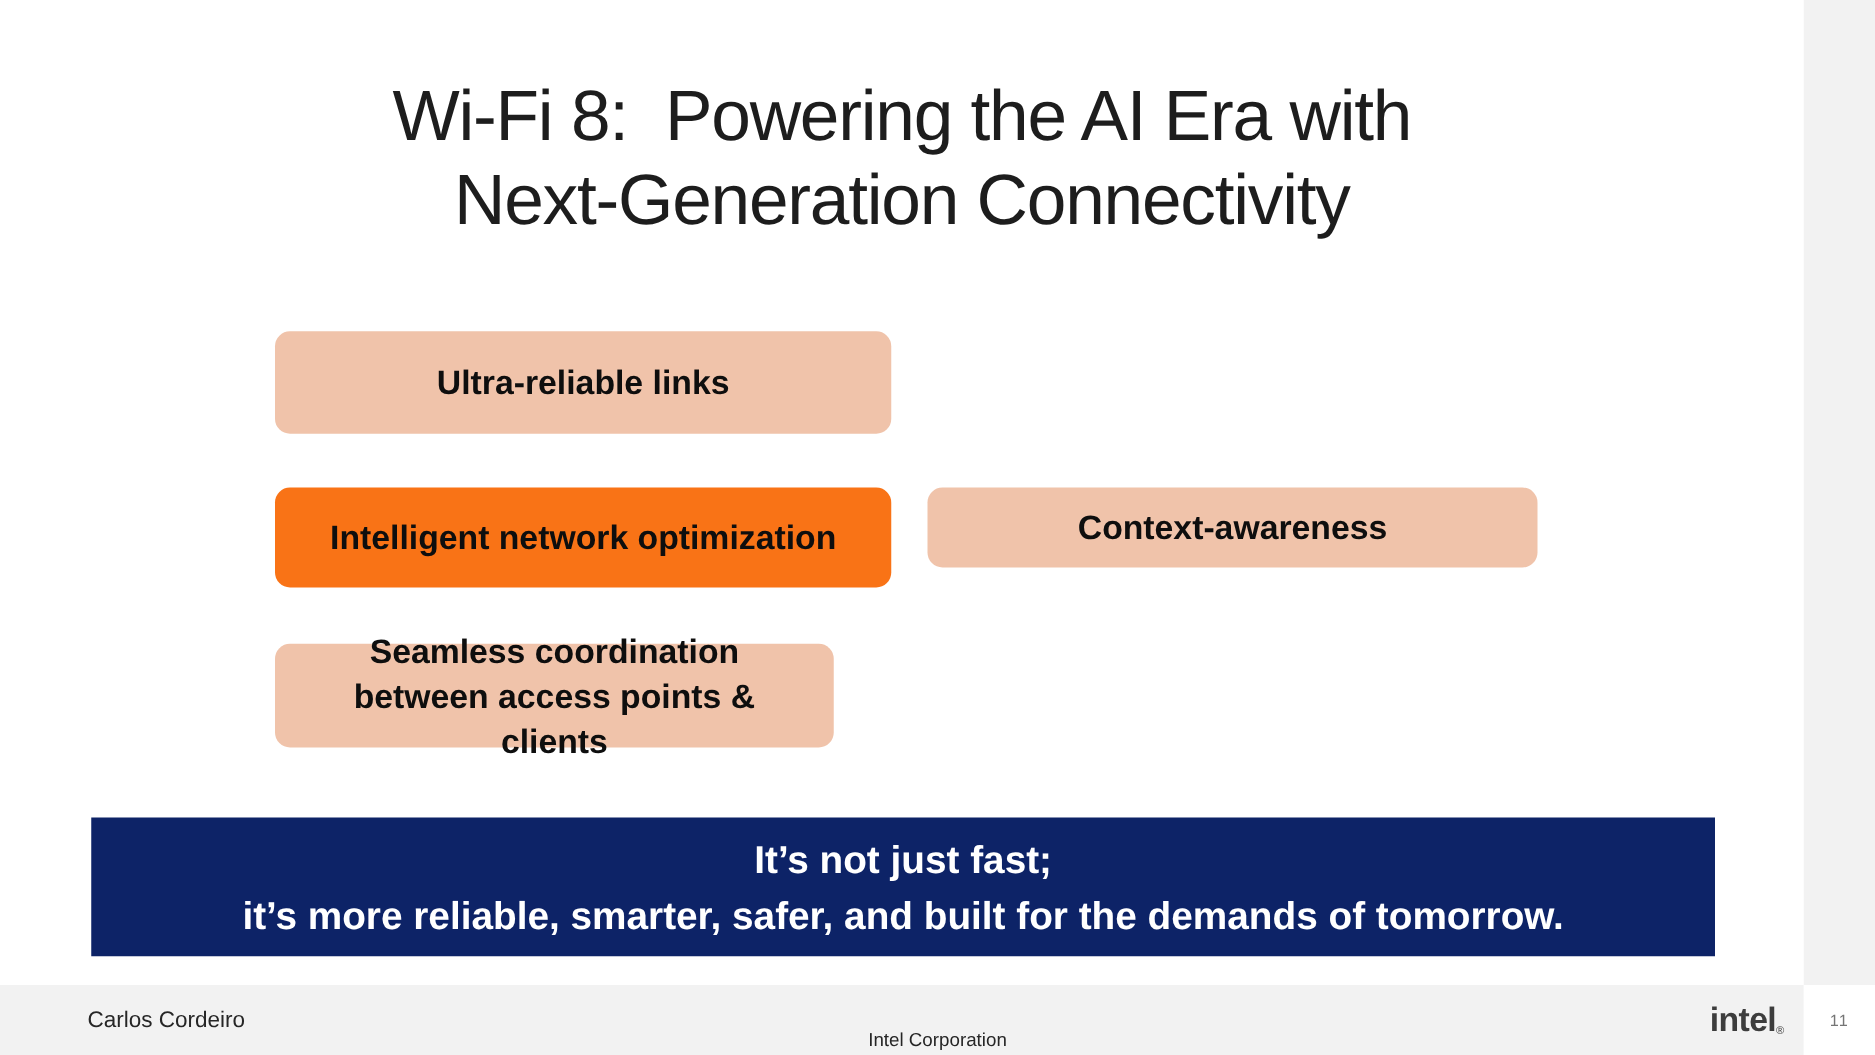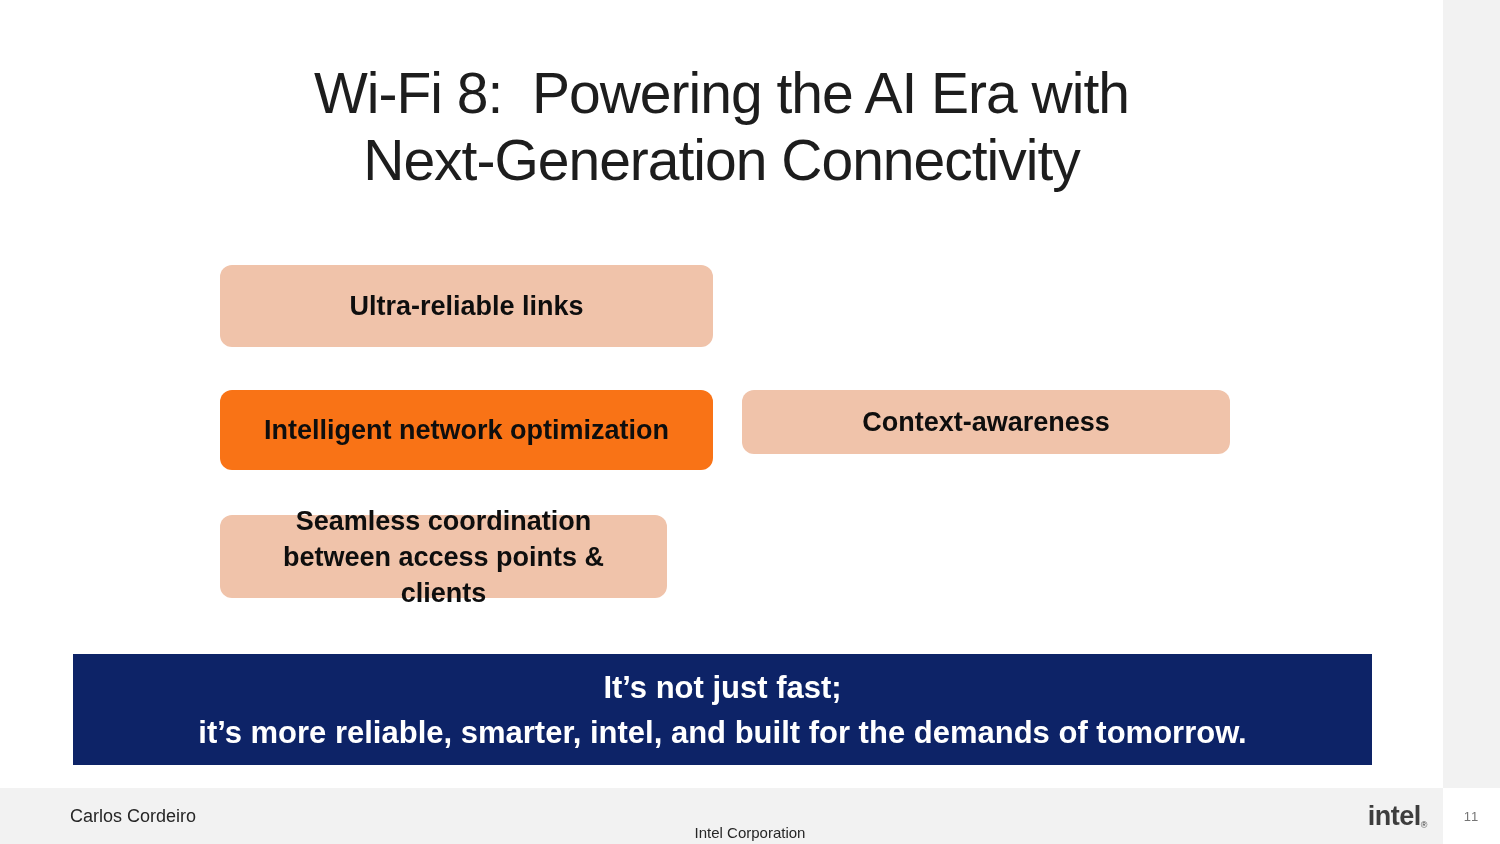--- a/index.html
+++ b/index.html
@@ -144,21 +144,21 @@
   </div>
   <div class="feature-box fb4" style="background-color: rgb(240, 195, 170);">
     <span>Context-awareness</span>
   </div>
   <div class="feature-box fb5" style="background-color: rgb(240, 195, 170);">
     <span>Seamless coordination between access points &amp; clients</span>
   </div>
 
   <div class="banner" style="background-color: rgb(13, 35, 103);">
     <span>It’s not just fast;</span>
-    <span>it’s more reliable, smarter, intel, and built for the demands of tomorrow.</span>
+    <span>it’s more reliable, smarter, safer, and built for the demands of tomorrow.</span>
   </div>
 
 </div>
 
 <div class="right-strip"></div>
 
 <div class="footer" style="background-color: rgb(242, 242, 242);">
   <span class="footer-author">Carlos Cordeiro</span>
   <span class="footer-company">Intel Corporation</span>
   <span class="intel-logo"><span>intel</span><span class="reg">®</span></span>

